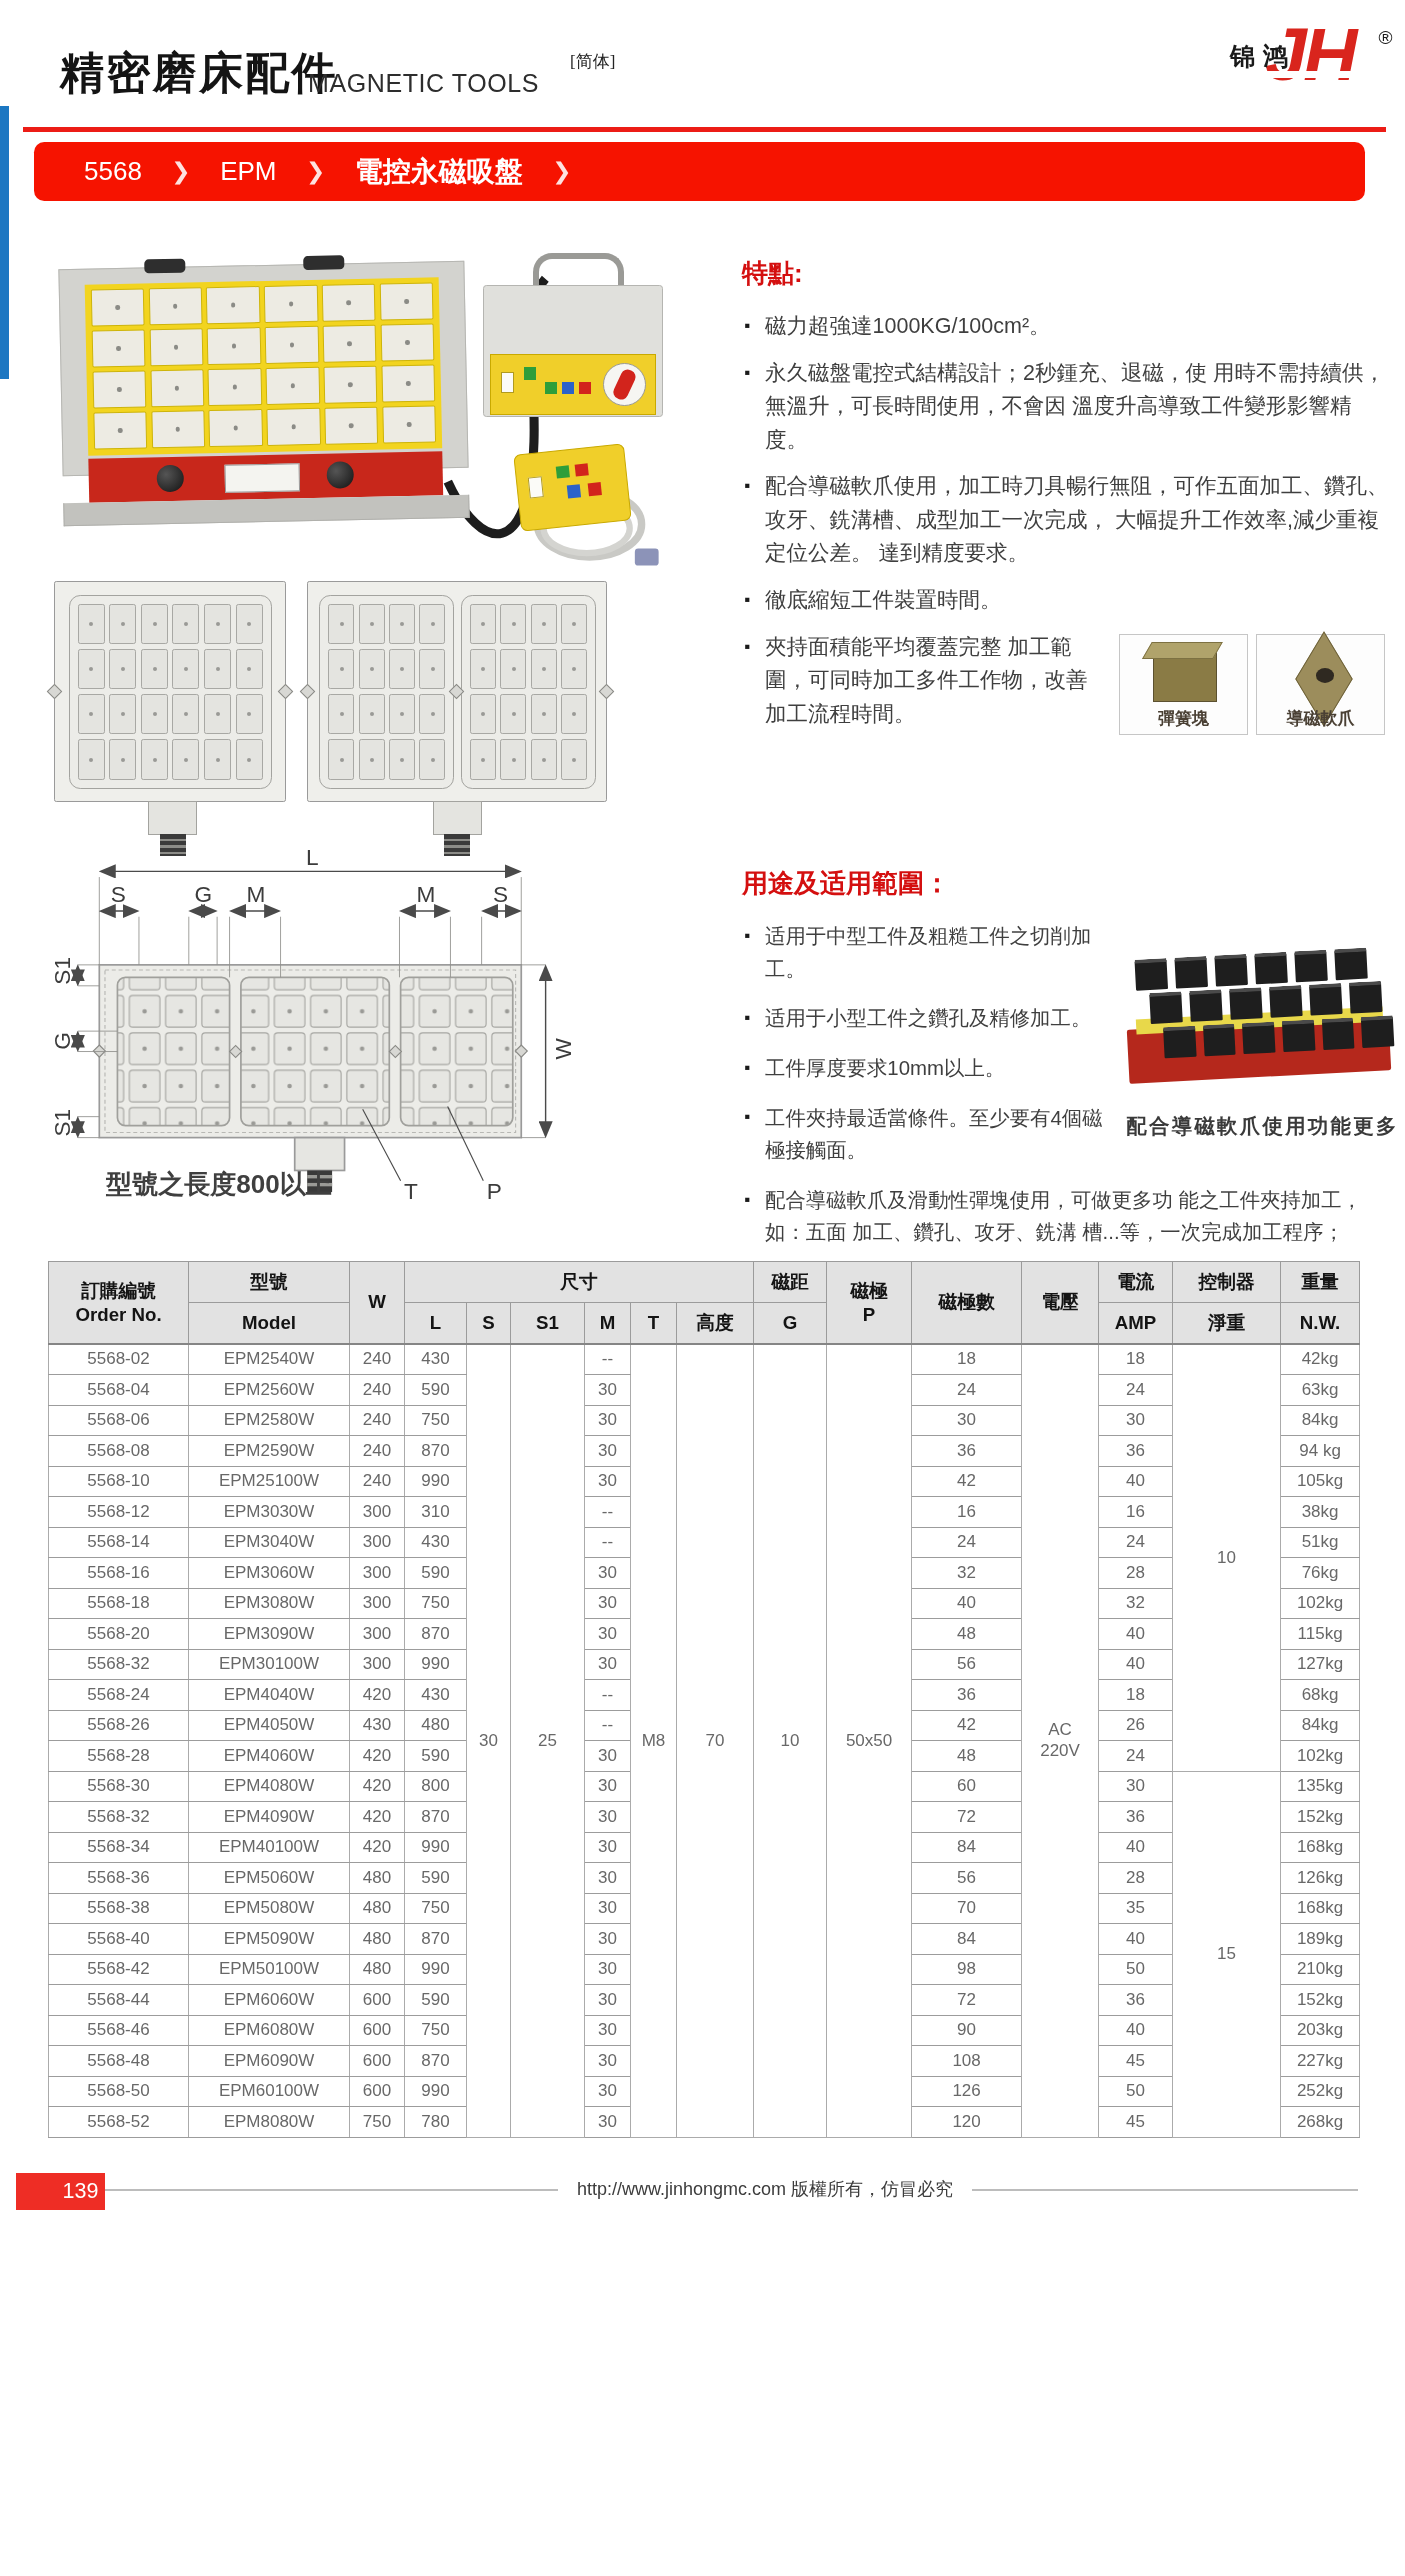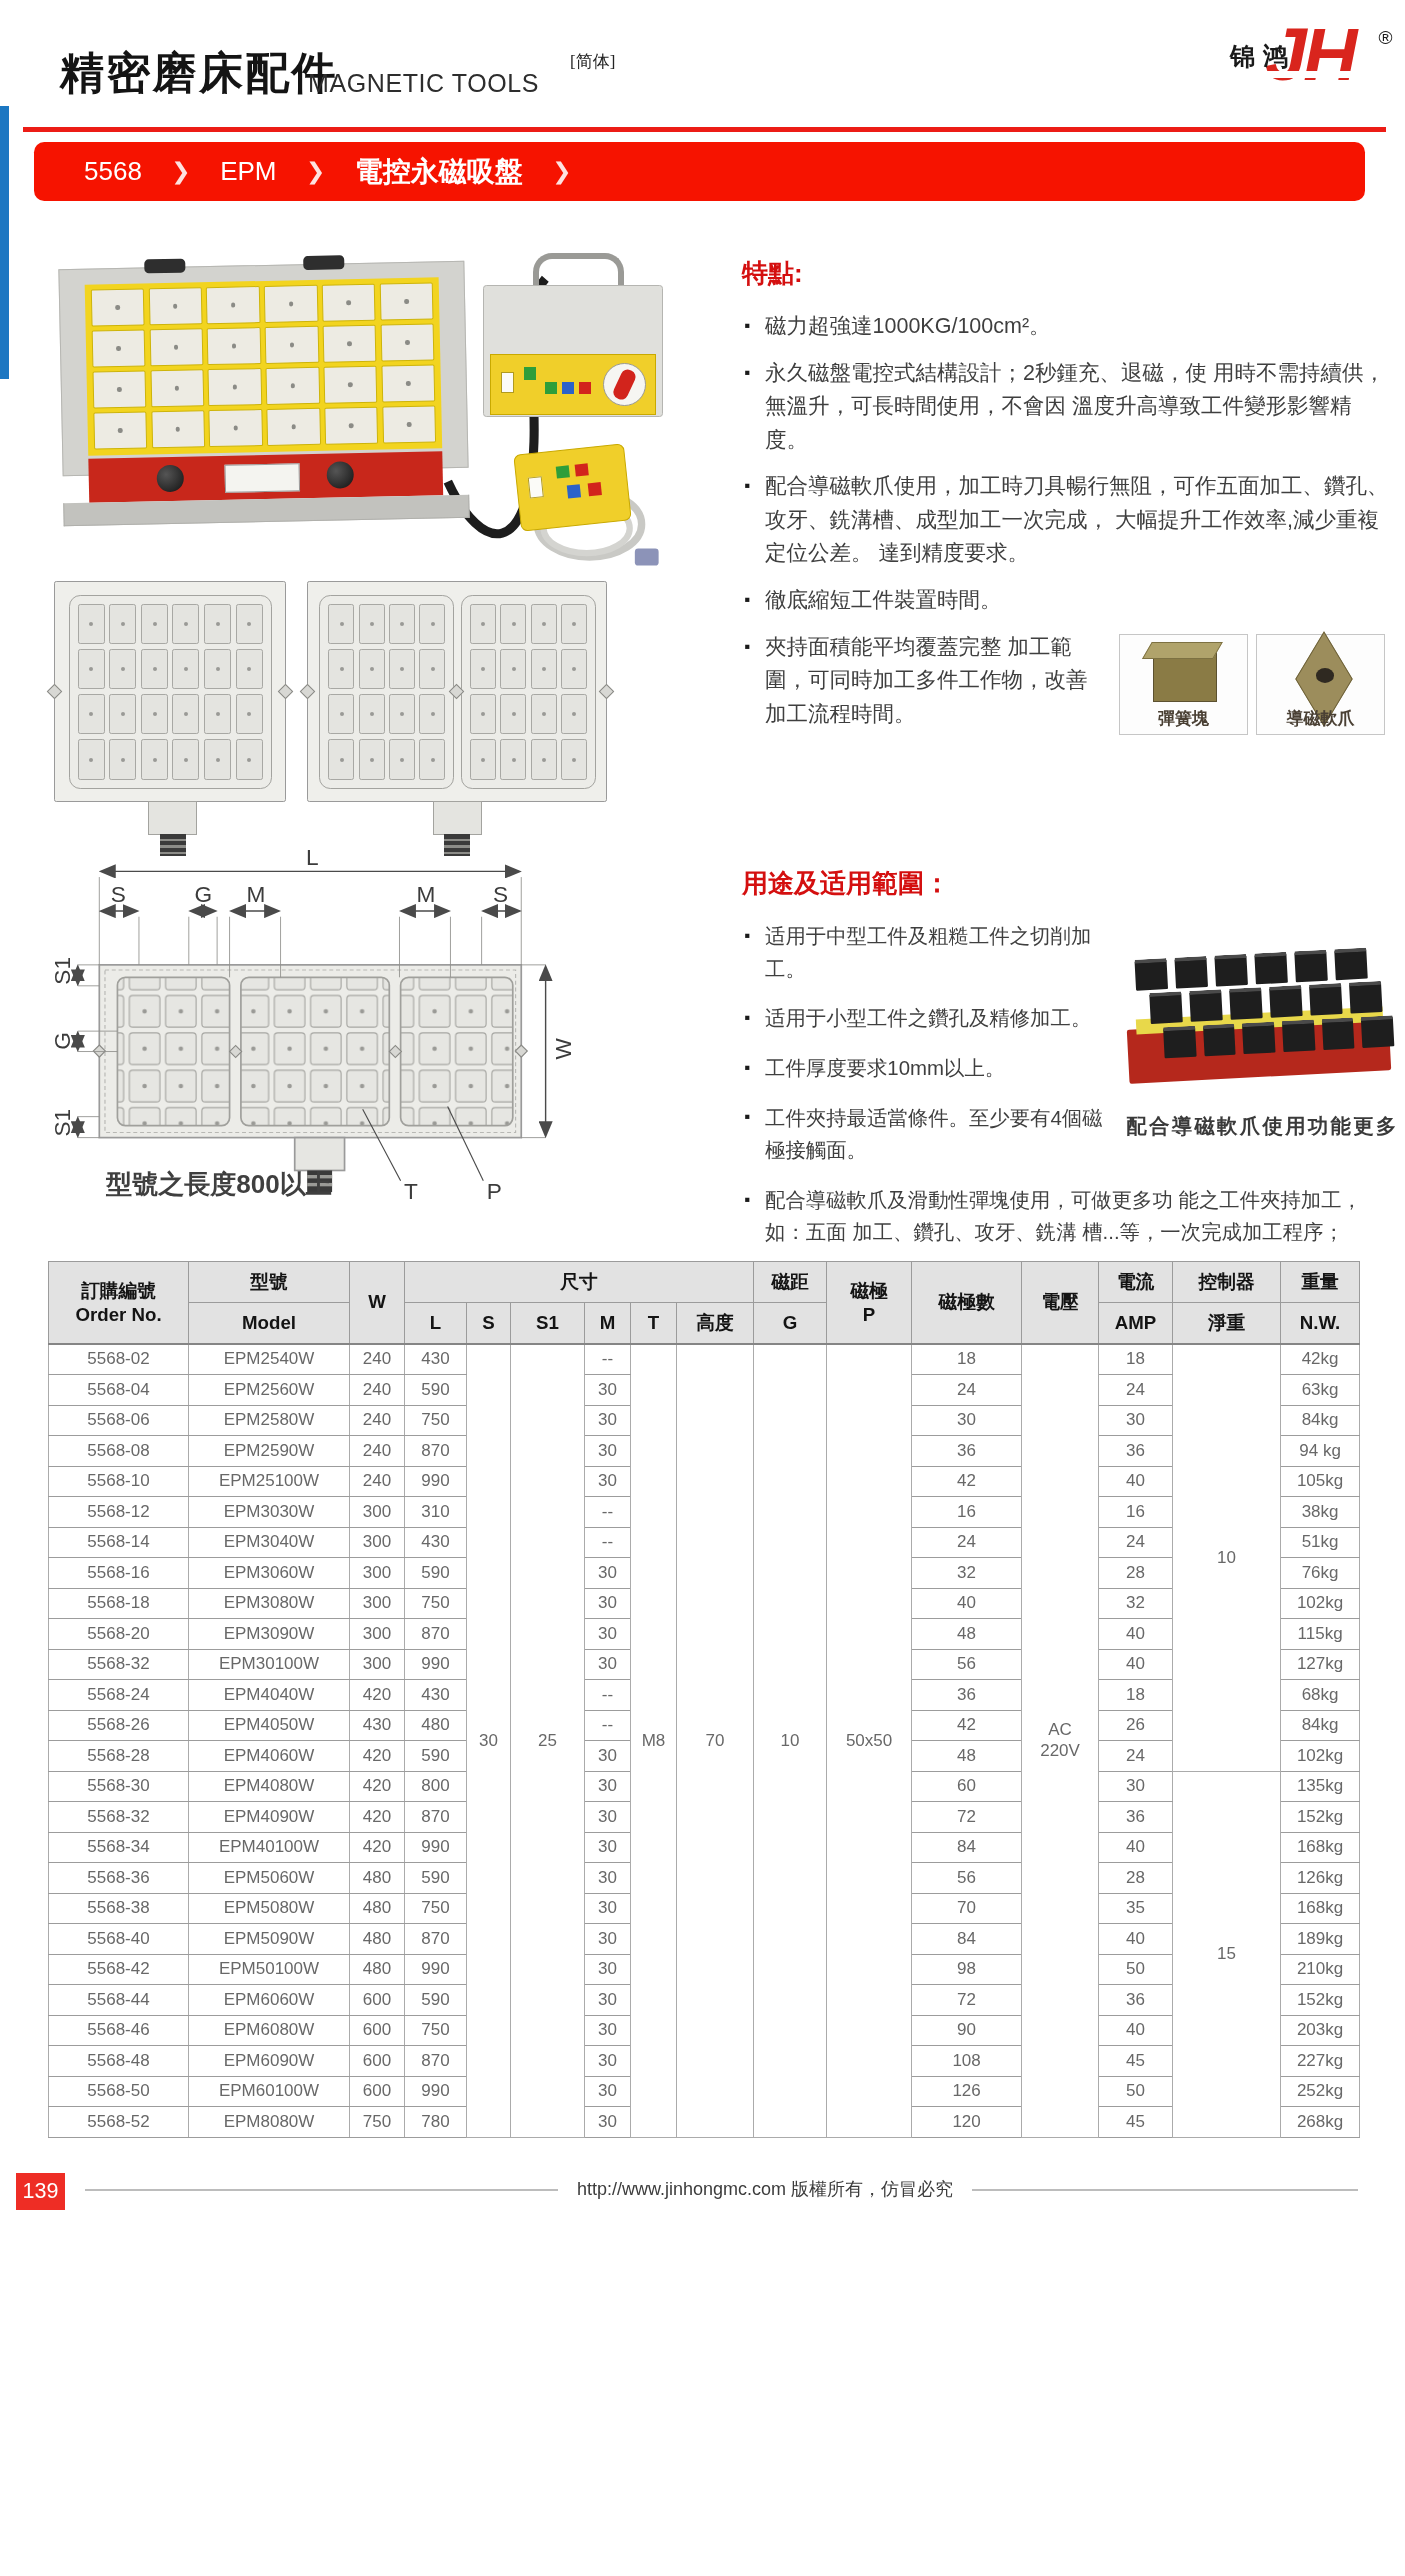--- a/index.html
+++ b/index.html
@@ -93,21 +93,21 @@
   .spec-t thead{border-bottom:2.8px solid #858585;}
   .spec-t th{background:#e2e2e2;border:1.1px solid #9b9b9b;font-size:18.7px;font-weight:bold;color:#141414;padding:3.4px 1.1px;height:41px;box-sizing:border-box;}
   .spec-t td{border-left:1.1px solid #ababab;border-right:1.1px solid #ababab;border-bottom:1.1px solid #c2c2c2;text-align:center;vertical-align:middle;font-size:17px;color:#686868;height:29.5px;padding:0;}
   .spec-t td.c-row{border-bottom:1.7px solid #9c9c9c;}
   .spec-t td.c-span{border-bottom:1.1px solid #ababab;font-size:17px;text-align:center;}
   .spec-t td div{font-size:17px;line-height:1.2;}
 
   
   .foot-line{position:absolute;left:85px;top:2189px;width:1273px;height:2.3px;background:#bcbcbc;}
   .foot-text{position:absolute;left:558px;top:2175px;background:#ffffff;padding:0 19px;font-size:18px;color:#3c3c3c;line-height:29.5px;}
-  .page-badge{position:absolute;left:16px;top:2173px;width:49px;height:37px;background:#ee2d25;color:#ffffff;font-size:21.5px;display:flex;align-items:center;justify-content:center;}
+  .page-badge{position:absolute;left:16px;top:2173px;width:49px;height:37px;background:#ee2d25;color:#ffffff;font-size:21.5px;display:flex;align-items:center;justify-content:center;padding-left:40px;}
 </style>
 </head>
 <body>
 
 <div id="page">
 
   <div class="title-cn">精密磨床配件</div>
   <div class="title-en">MAGNETIC TOOLS</div>
   <div class="variant">[简体]</div>
   <div class="logo">

